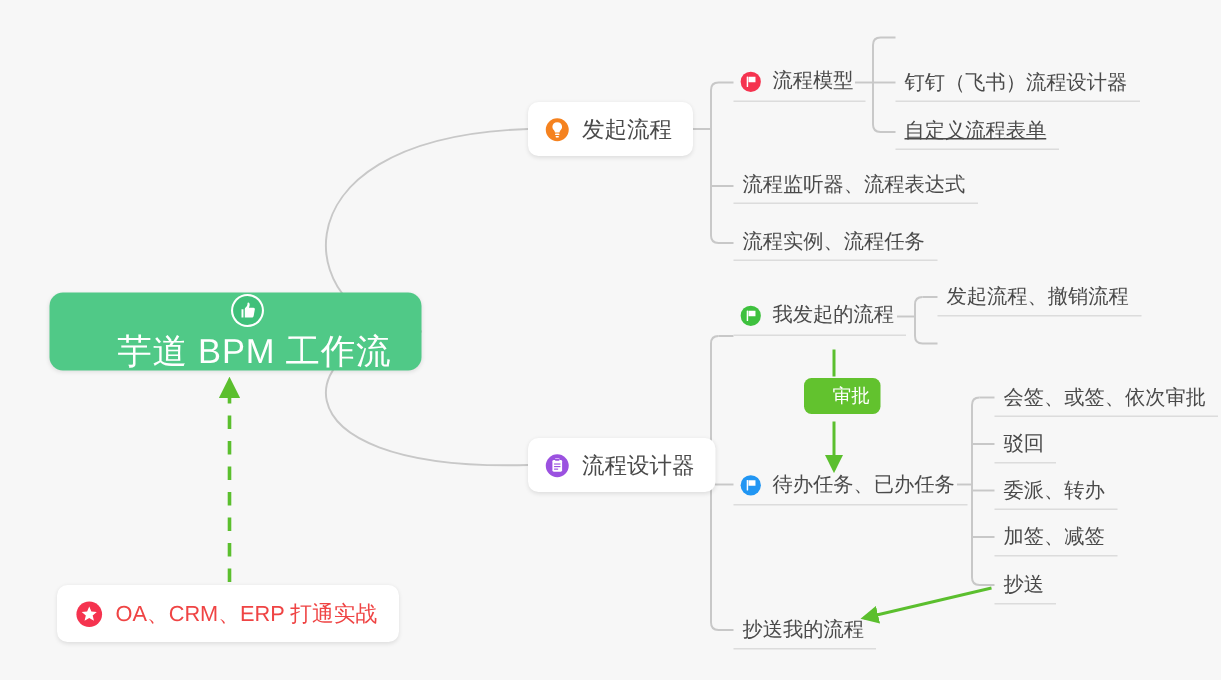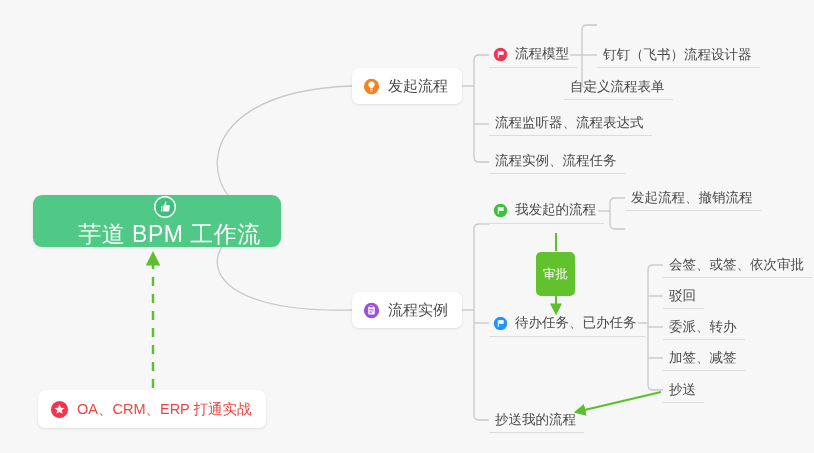--- a/index.html
+++ b/index.html
@@ -122,28 +122,29 @@
     font-size: 14.5px;
     margin-left: 8px;
   }
 
   
   .badge-node {
     position: absolute;
     left: 536px;
     top: 252px;
     width: 39px;
-    height: 44px;
+    height: 24px;
     background: #62c22e;
     border-radius: 5px;
     display: flex;
     align-items: center;
     justify-content: center;
     color: #ffffff;
     font-size: 12.5px;
+    padding-left: 12px;
   }
 
   
   .icon {
     display: inline-flex;
     align-items: center;
     justify-content: center;
     flex: none;
   }
 </style>
@@ -231,38 +232,38 @@
       <svg width="15" height="15" viewBox="0 0 20 20">
         <circle cx="10" cy="10" r="9" fill="#f5334f"></circle>
         <rect x="6.4" y="5.3" width="1.3" height="9.4" rx="0.5" fill="#ffffff"></rect>
         <path d="M8.0 5.6 L14.2 5.6 L14.2 10.4 L8.0 10.4 Z" fill="#ffffff"></path>
       </svg>
     </span>
     <span class="topic-label">流程模型</span>
   </div>
 
   <div class="leaf-node" style="left:597px; top:42px;">钉钉（飞书）流程设计器</div>
-  <div class="leaf-node" style="left:564px; top:74px;">自定义流程表单</div>
+  <div class="leaf-node" style="left:597px; top:74px;text-decoration:underline;">自定义流程表单</div>
 
   <div class="leaf-node" style="left:489px; top:110px;">流程监听器、流程表达式</div>
   <div class="leaf-node" style="left:489px; top:148px;">流程实例、流程任务</div>
 
   <div class="branch-node" style="left:352px; top:292px;">
     <span class="icon">
       <svg width="17" height="17" viewBox="0 0 20 20">
         <circle cx="10" cy="10" r="9" fill="#9b51e0"></circle>
         <rect x="6.2" y="5.4" width="7.6" height="9.3" rx="1.1" fill="#ffffff"></rect>
         <rect x="8.2" y="4.2" width="3.6" height="2.0" rx="0.8" fill="#ffffff"></rect>
         <rect x="8.2" y="4.5" width="3.6" height="1.6" rx="0.6" fill="#9b51e0"></rect>
         <rect x="7.5" y="8.2" width="5.0" height="0.9" fill="#9b51e0"></rect>
         <rect x="7.5" y="10.2" width="5.0" height="0.9" fill="#9b51e0"></rect>
         <rect x="7.5" y="12.2" width="3.2" height="0.9" fill="#9b51e0"></rect>
       </svg>
     </span>
-    <span class="branch-label">流程实例</span>
+    <span class="branch-label">流程设计器</span>
   </div>
 
   <div class="topic-node" style="left:489px; top:197px;">
     <span class="icon">
       <svg width="15" height="15" viewBox="0 0 20 20">
         <circle cx="10" cy="10" r="9" fill="#3ec13e"></circle>
         <rect x="6.4" y="5.3" width="1.3" height="9.4" rx="0.5" fill="#ffffff"></rect>
         <path d="M8.0 5.6 L14.2 5.6 L14.2 10.4 L8.0 10.4 Z" fill="#ffffff"></path>
       </svg>
     </span>

